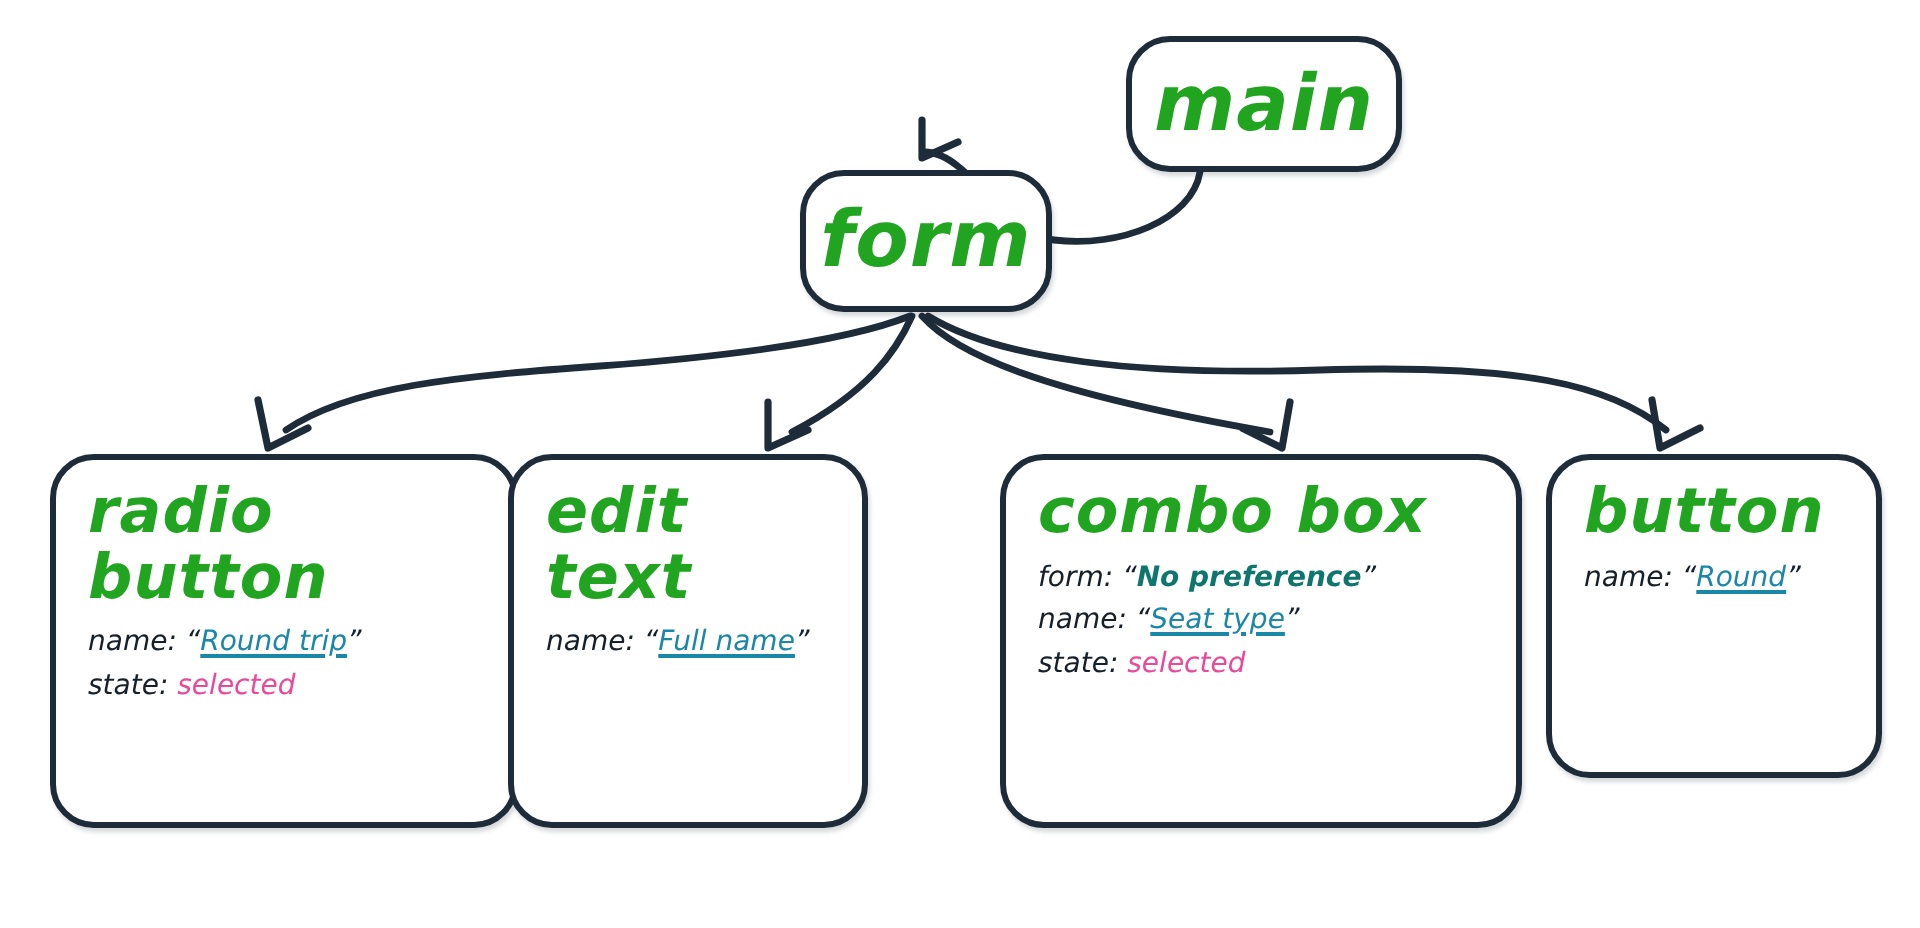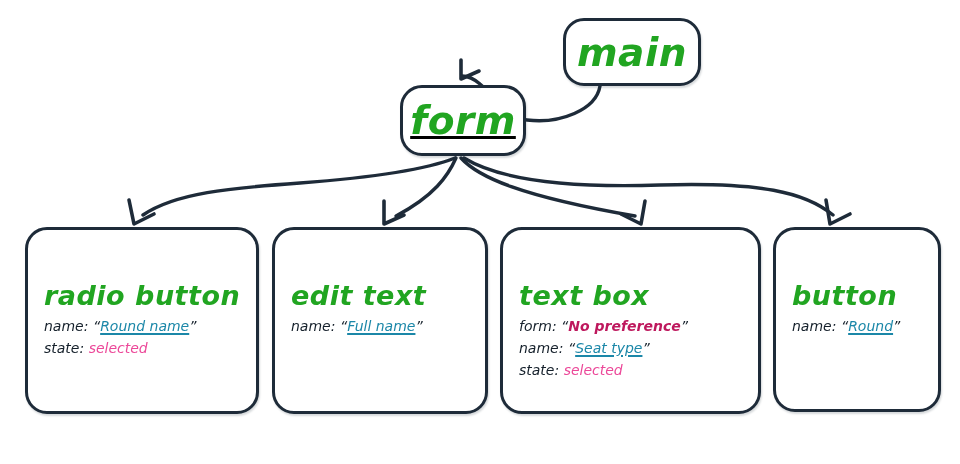--- a/index.html
+++ b/index.html
@@ -49,54 +49,54 @@
 
   
   .title {
     color: #21a521;
     font-family: "DejaVu Sans", sans-serif;
     font-style: italic;
     font-weight: bold;
     letter-spacing: 0.5px;
   }
   .title-sm { font-size: 39px; line-height: 1; }
-  .title-row { font-size: 27px; line-height: 1.05; margin-bottom: 6px; margin-top: 42px; }
+  .title-row { font-size: 31px; line-height: 1.05; margin-bottom: 6px; }
 
   .prop {
     font-family: "DejaVu Sans", sans-serif;
     font-style: italic;
     font-size: 14px;
     line-height: 1.55;
     color: #15202b;
     white-space: nowrap;
   }
   .prop .k { color: #15202b; }
   .prop .q { color: #15202b; }
 
   .v-link {
     color: #1b87a8;
     text-decoration: underline;
     text-decoration-thickness: 1.5px;
     text-underline-offset: 2px;
   }
   .v-purple {
-    color: #be185d;
+    color: #0f766e;
     font-weight: bold;
   }
   .v-orange {
     color: #ec4899;
   }
 
   
-  #node-main      { left: 563px; top: 18px;  width: 138px; height: 68px; border-radius: 21px; }
-  #node-form      { left: 400px; top: 85px;  width: 126px; height: 71px; text-decoration: underline; }
+  #node-main      { left: 563px; top: 18px;  width: 138px; height: 68px; }
+  #node-form      { left: 400px; top: 85px;  width: 126px; height: 71px; }
   #node-radio     { left: 25px;  top: 227px; width: 234px; height: 187px; }
-  #node-edit      { left: 272px; top: 227px; width: 216px; height: 187px; }
+  #node-edit      { left: 254px; top: 227px; width: 180px; height: 187px; }
   #node-combo     { left: 500px; top: 227px; width: 261px; height: 187px; }
-  #node-button    { left: 773px; top: 227px; width: 168px; height: 185px; }
+  #node-button    { left: 773px; top: 227px; width: 168px; height: 162px; }
 </style>
 </head>
 <body>
 
 <div id="canvas">
 
   <svg id="edge-layer" viewBox="0 0 960 464">
     <g fill="none" stroke="#1e2b39" stroke-width="3.4" stroke-linecap="round" stroke-linejoin="round">
 
       <path d="M 600,86 C 596,110 560,124 527,120 C 500,117 495,96 480,84 C 473,78 467,76 462,76"></path>
@@ -124,38 +124,38 @@
   </div>
 
   <div class="node node-small" id="node-form">
     <span class="title title-sm">form</span>
   </div>
 
   <div class="node node-detail" id="node-radio">
     <div class="title title-row">radio button</div>
     <div class="prop">
       <span class="k">name:</span>
-      <span class="q">“</span><span class="v-link">Round name</span><span class="q">”</span>
+      <span class="q">“</span><span class="v-link">Round trip</span><span class="q">”</span>
     </div>
     <div class="prop">
       <span class="k">state:</span>
       <span class="v-orange">selected</span>
     </div>
   </div>
 
   <div class="node node-detail" id="node-edit">
     <div class="title title-row">edit text</div>
     <div class="prop">
       <span class="k">name:</span>
       <span class="q">“</span><span class="v-link">Full name</span><span class="q">”</span>
     </div>
   </div>
 
   <div class="node node-detail" id="node-combo">
-    <div class="title title-row">text box</div>
+    <div class="title title-row">combo box</div>
     <div class="prop">
       <span class="k">form:</span>
       <span class="q">“</span><span class="v-purple">No preference</span><span class="q">”</span>
     </div>
     <div class="prop">
       <span class="k">name:</span>
       <span class="q">“</span><span class="v-link">Seat type</span><span class="q">”</span>
     </div>
     <div class="prop">
       <span class="k">state:</span>

